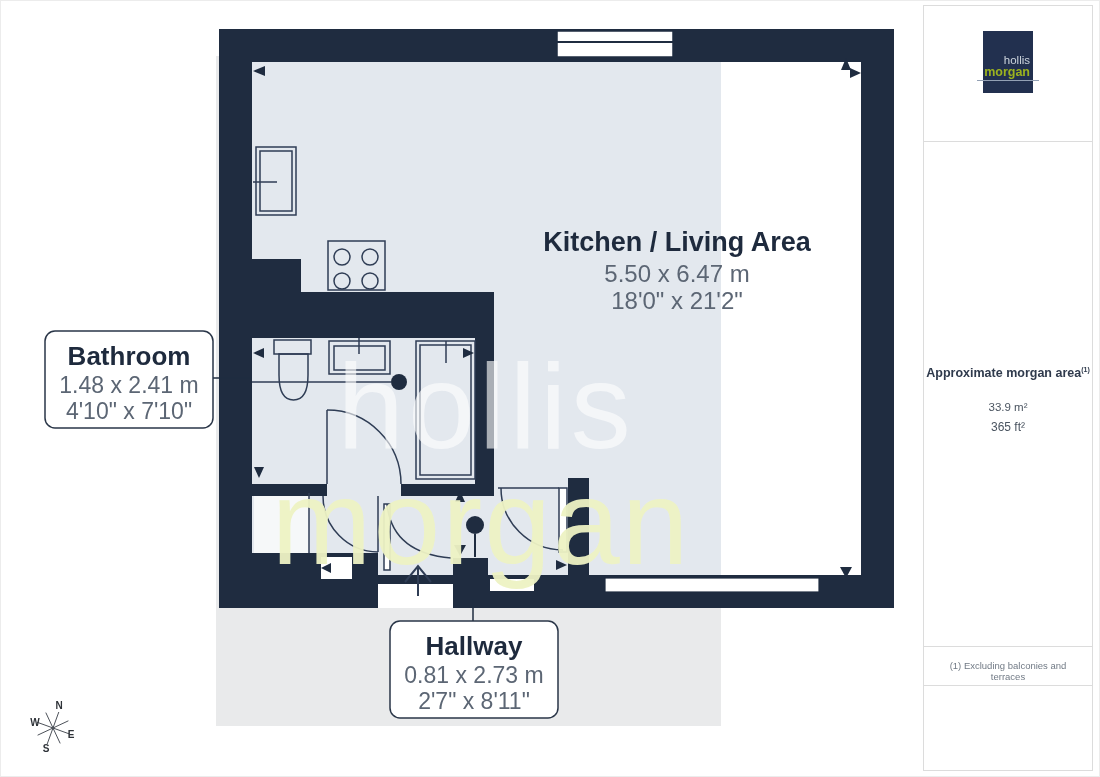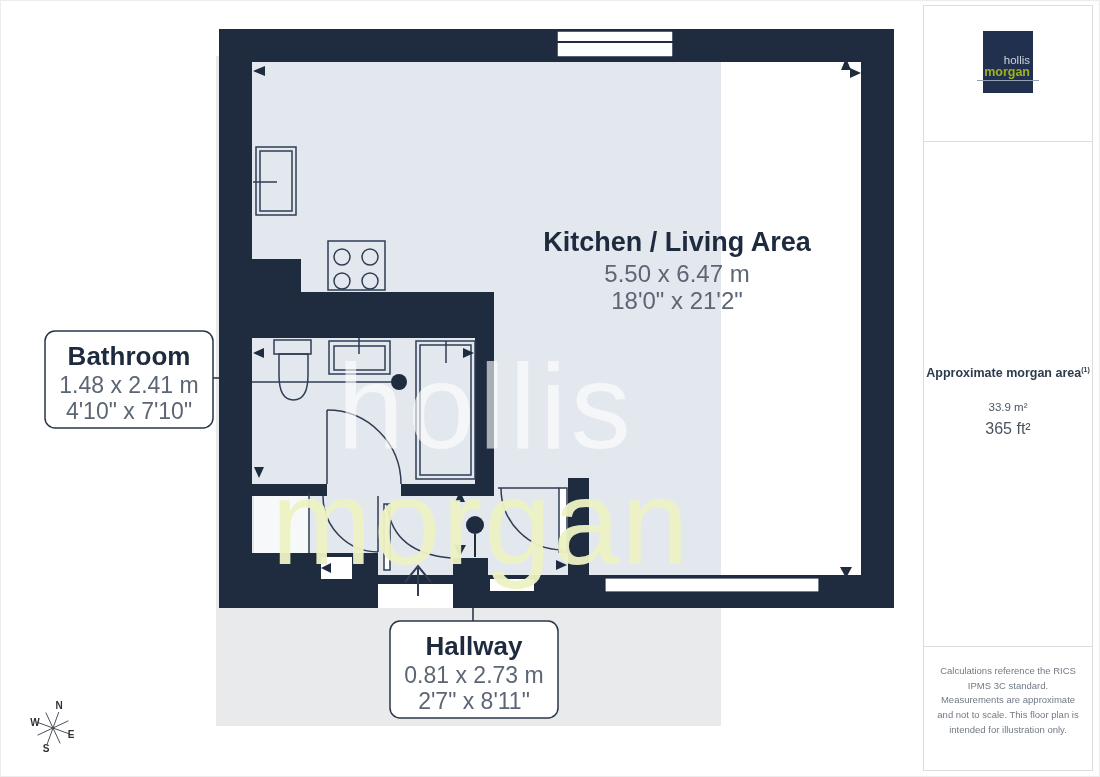--- a/index.html
+++ b/index.html
@@ -26,21 +26,21 @@
     width:50px;height:62px;background:#22304f;margin:25px auto 0;
     position:relative;text-align:right;box-sizing:border-box;padding:23px 3px 0 0;
   }
   .logo-l1{color:#ccd4dd;font-size:11.5px;line-height:1.05;display:block;}
   .logo-l2{color:#9cb31e;font-size:12.5px;font-weight:bold;line-height:1.05;display:block;}
   .logo-line{position:absolute;left:-6px;right:-6px;bottom:12px;height:1.5px;background:#93a0b4;}
   .sb-area{height:505px;border-bottom:1px solid #dcdcdc;text-align:center;box-sizing:border-box;padding-top:224px;}
   .area-title{font-size:12.5px;font-weight:bold;color:#2f3a4c;}
   .area-title sup{font-size:7px;}
   .area-metric{font-size:11.5px;color:#4a5460;margin-top:21px;}
-  .area-imperial{font-size:16px;color:#4a5460;margin-top:7px;}
+  .area-imperial{font-size:12px;color:#4a5460;margin-top:7px;}
   .sb-note{height:39px;border-bottom:1px solid #dcdcdc;text-align:center;
     font-size:9.5px;color:#717a85;box-sizing:border-box;padding:13px 8px 0;}
   .sb-calc{text-align:center;box-sizing:border-box;padding:17px 12px 0;}
   .calc-text{font-size:9.5px;color:#717a85;line-height:1.55;}
 </style>
 </head>
 <body>
 
 <svg width="1100" height="777" viewBox="0 0 1100 777">
 
@@ -206,18 +206,17 @@
       <span class="logo-line"></span>
     </div>
   </div>
 
   <div class="sb-section sb-area">
     <div class="area-title"><span>Approximate morgan area</span><sup>(1)</sup></div>
     <div class="area-metric">33.9 m²</div>
     <div class="area-imperial">365 ft²</div>
   </div>
 
-
-  <div class="sb-section sb-calc">
-    <div class="calc-text">Calculations reference the RICS IPMS 3C standard. Measurements are approximate and not to scale. This floor plan is intended for illustration only.</div>
-
+  <div class="sb-section sb-note">
+    <span>(1) Excluding balconies and terraces</span>
   </div>
+
 </aside>
 
 </body></html>

